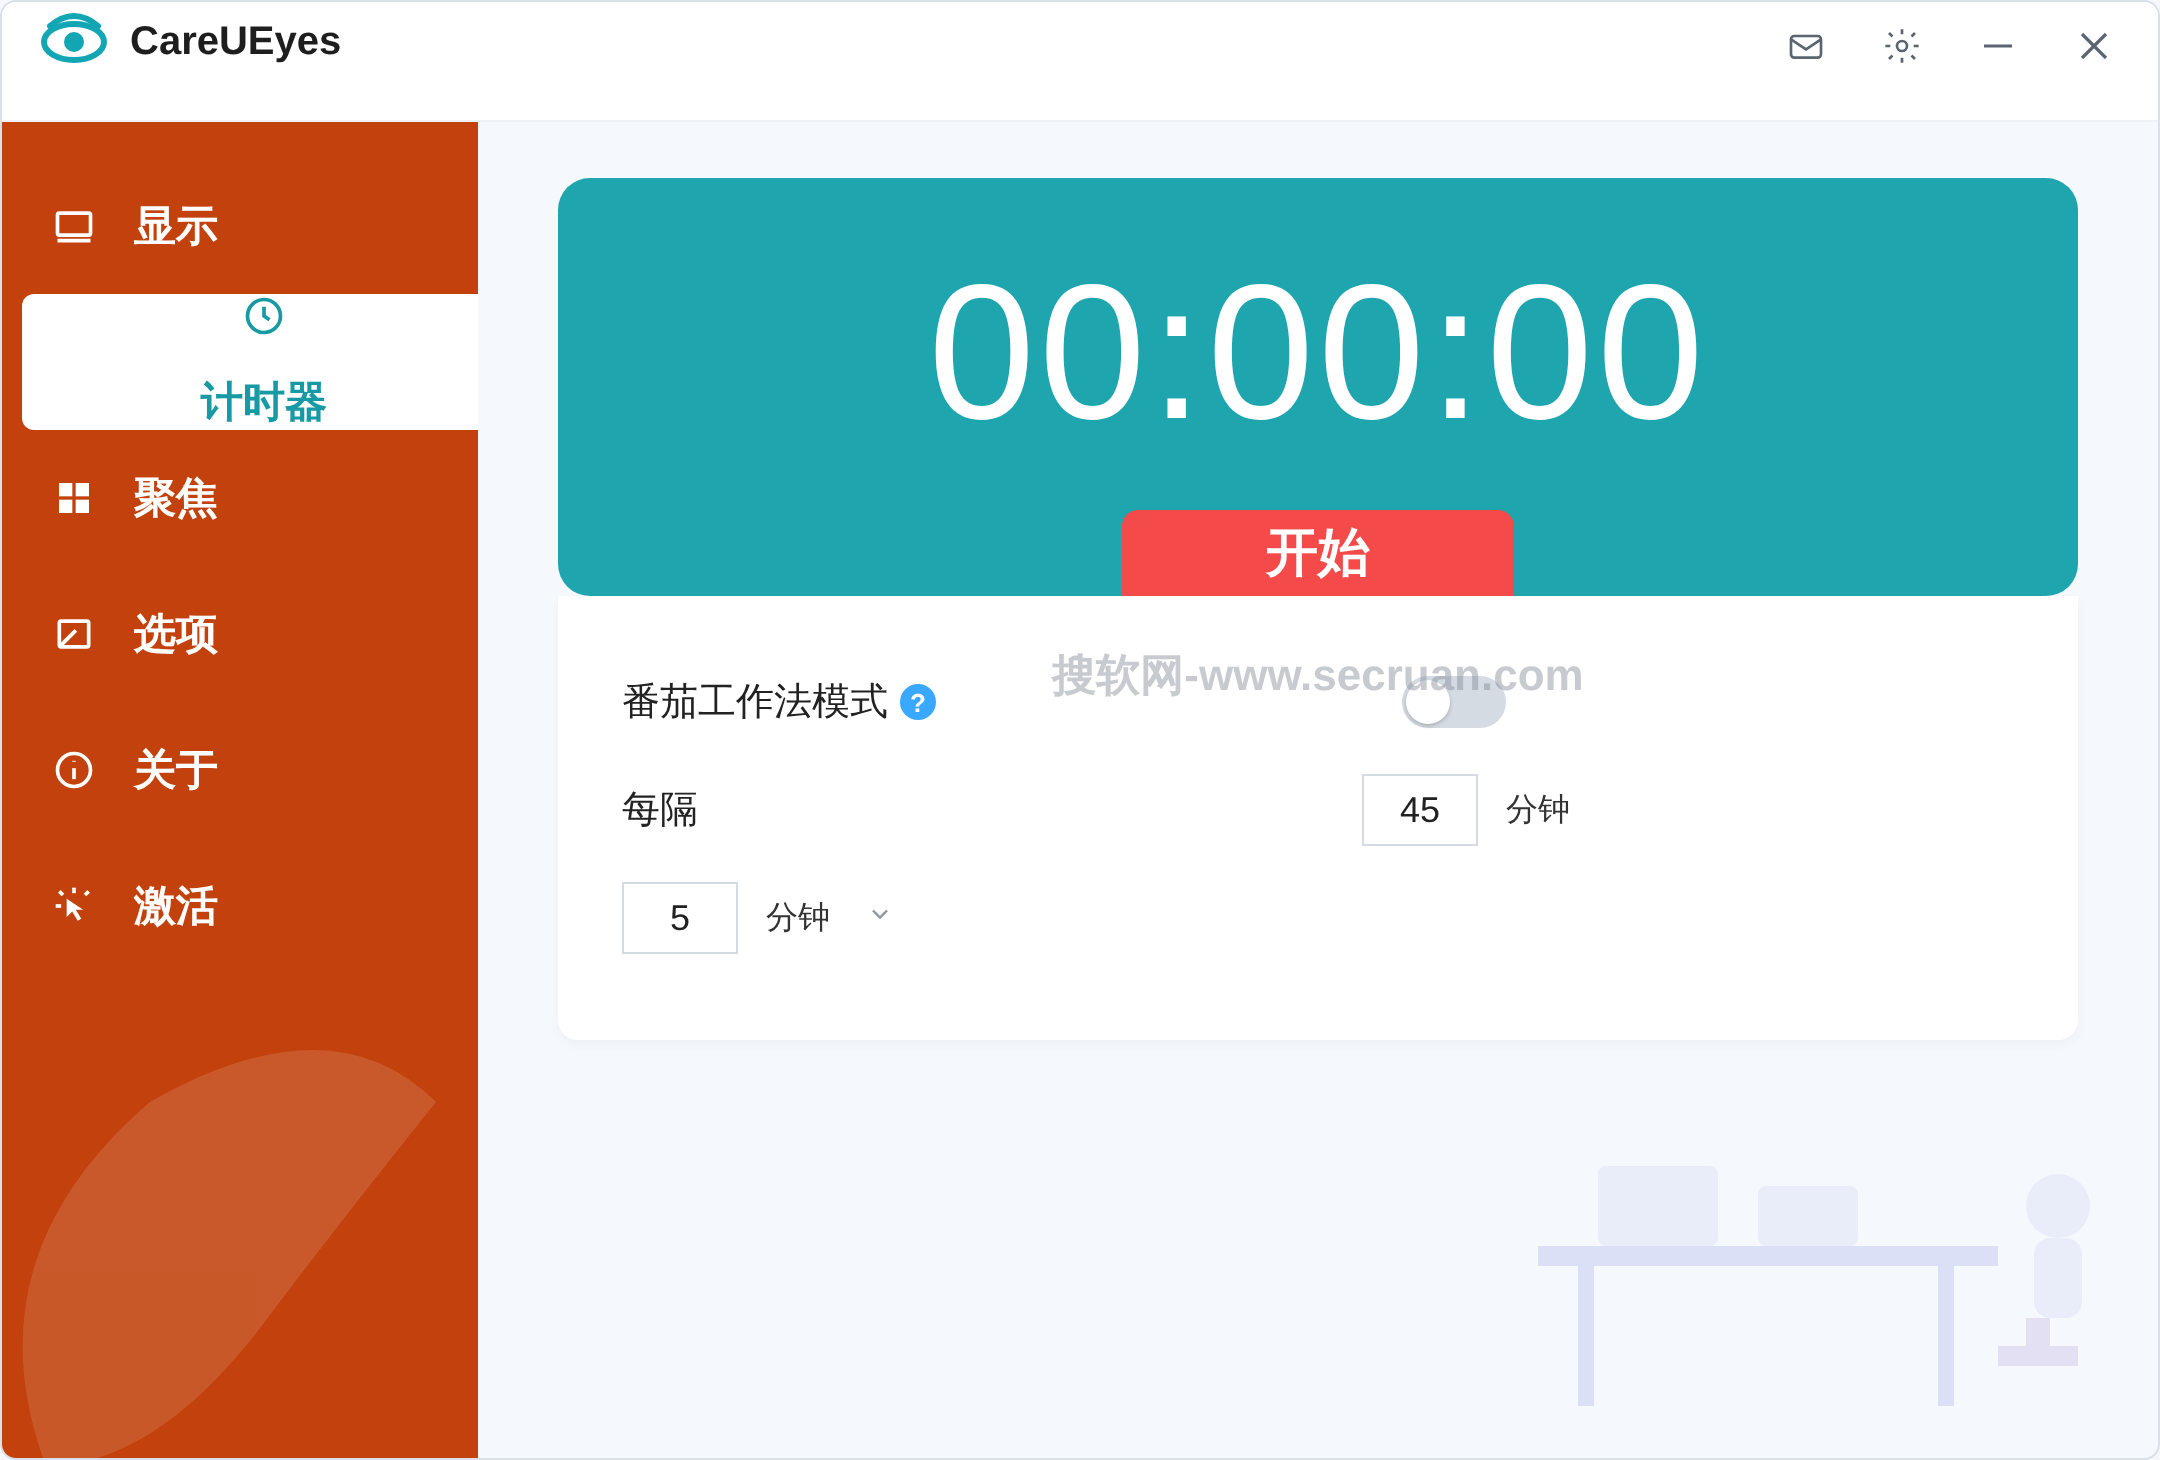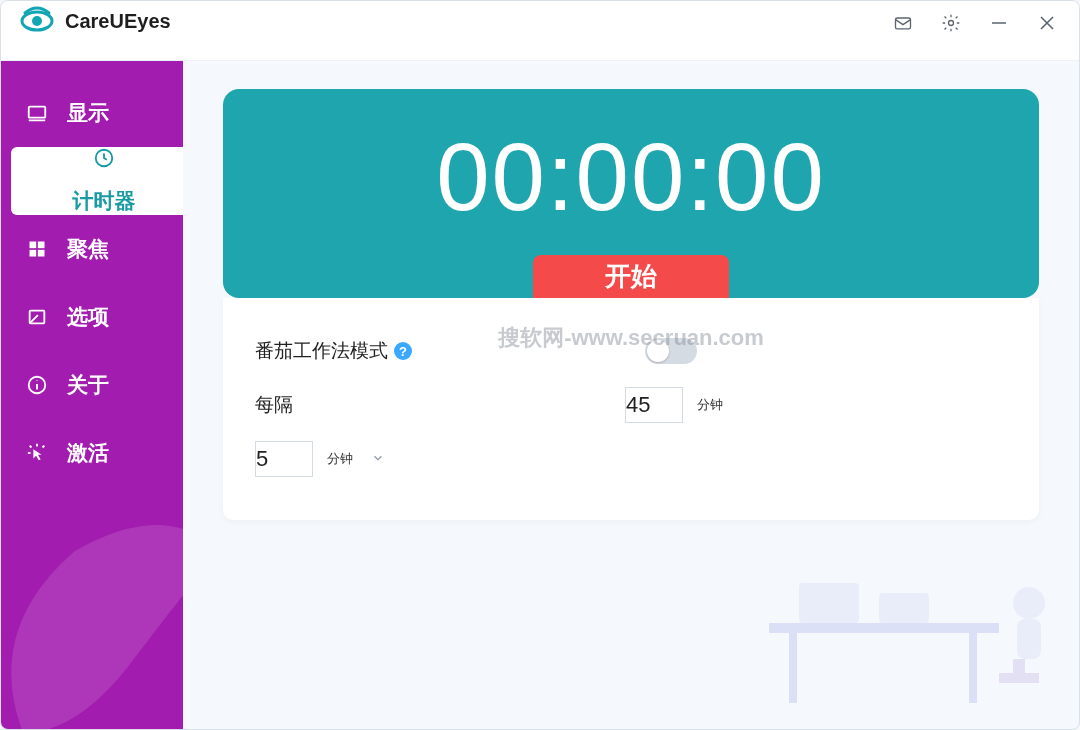--- a/index.html
+++ b/index.html
@@ -39,22 +39,22 @@
     cursor: pointer;
   }
 
   
   .body {
     flex: 1; display: flex; min-height: 0;
   }
 
   
   .sidebar {
-    width: 182px;
-    background: #a21caf;
+    width: 238px;
+    background: #c2410c;
     padding-top: 18px;
     color: #ffffff;
     position: relative;
     overflow: hidden;
   }
   .sidebar .leaf {
     position: absolute; bottom: -30px; left: -30px;
     width: 260px; height: 260px;
     opacity: 0.12; pointer-events: none;
   }
@@ -129,25 +129,25 @@
   .row {
     display: flex; align-items: center;
     height: 54px;
     font-size: 19px; color: #222;
   }
   .row .label { width: 370px; display:flex; align-items:center; gap:6px;text-align:right;}
   .row .control { display:flex; align-items:center; gap:14px; }
   .num-input {
     width: 58px; height: 36px;
     border: 1px solid #d5dbe2;
-    text-align: left;
-    font-size: 22px; color: #222;
+    text-align: center;
+    font-size: 18px; color: #222;
     outline: none;
   }
-  .unit { font-size: 13px; color: #333; }
+  .unit { font-size: 16px; color: #333; }
   .help-dot {
     width: 18px; height:18px; border-radius:50%;
     background:#3aa8ff; color:#fff; font-size:13px; font-weight:700;
     display:inline-flex; align-items:center; justify-content:center;
     cursor: pointer;
   }
   .toggle {
     width: 52px; height: 26px; border-radius: 13px;
     background: #d5dbe2; position: relative; cursor:pointer;
     margin-left: 20px;

